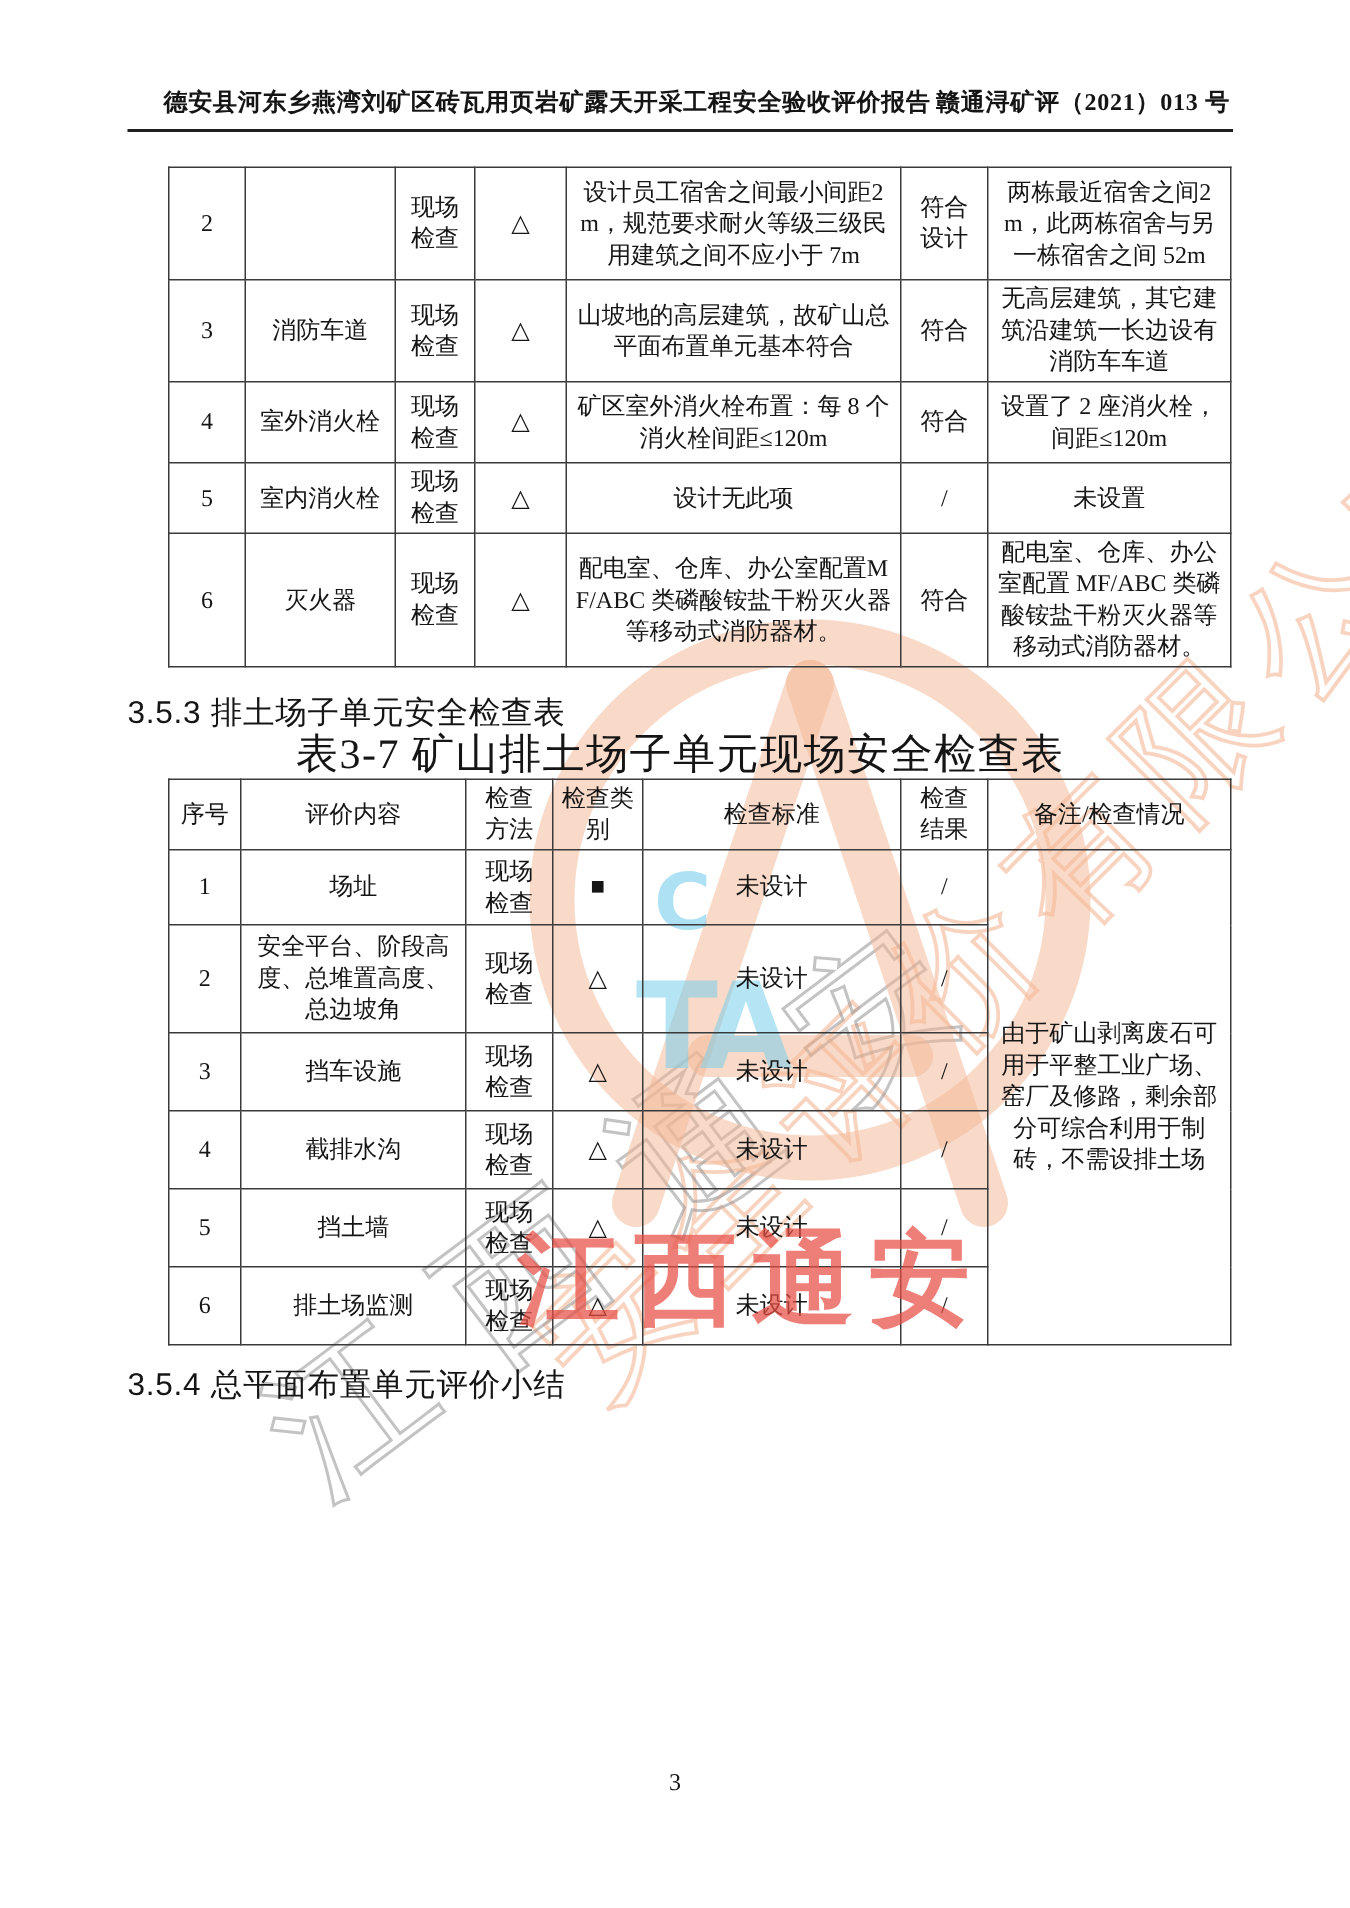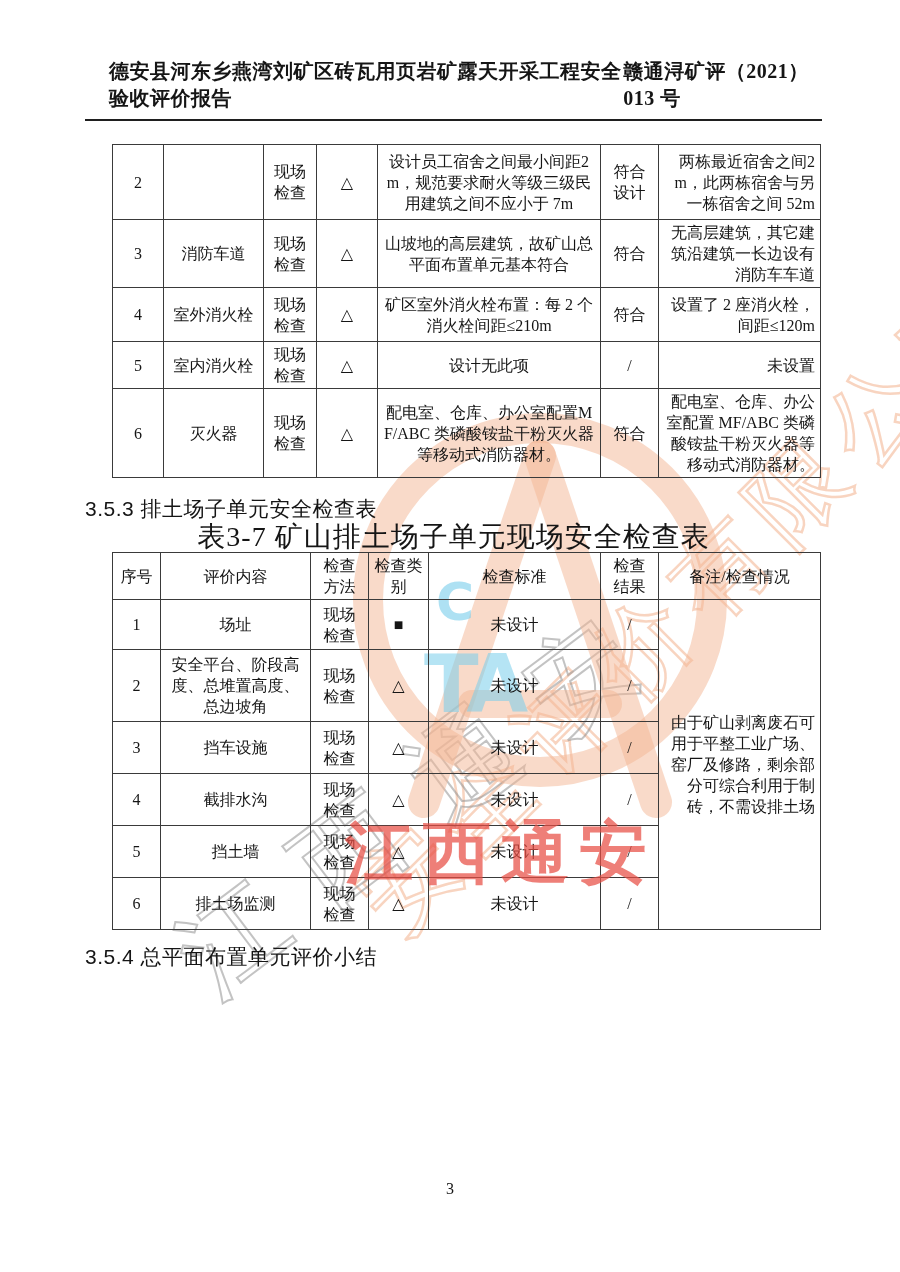--- a/index.html
+++ b/index.html
@@ -7,34 +7,34 @@
     position:relative; width:900px; height:1272px; margin:0 auto;
     background:#ffffff; overflow:hidden;
     font-family:"Liberation Serif","DejaVu Serif",serif;
     color:#151515;
   }
   .content { position:absolute; left:85px; top:58px; width:737px; }
 
   
   .doc-header {
     display:flex; justify-content:space-between; align-items:flex-end;
-    font-size:20px; font-weight:bold; letter-spacing:0.5px;
+    font-size:16px; font-weight:bold; letter-spacing:0.5px;
     padding:0 2px 7px 24px; border-bottom:2px solid #1f1f1f;
   }
 
   
   table { border-collapse:collapse; table-layout:fixed; margin-left:27px; width:708px; }
   td, th {
     border:1px solid #3a3a3a; font-size:16px; font-weight:normal;
     text-align:center; vertical-align:middle; padding:2px 5px;
     line-height:21px; word-break:break-all; overflow:hidden;
   }
   .tbl1 { margin-top:23px; }
   .tbl2 { margin-top:2px; }
-  td.remark { text-align:right; }
+  td.remark { text-align:center; }
   tr.r-h75 { height:75px; } tr.r-h62 { height:62px; } tr.r-h54 { height:54px; }
   tr.r-h40 { height:40px; } tr.r-h88 { height:88px; }
   tr.r-h46 { height:46px; } tr.r-h50 { height:50px; } tr.r-h72 { height:72px; }
   tr.r-h52 { height:52px; }
 
   
   .sec-heading {
     margin:16px 0 0 0; font-size:21px; font-weight:normal;
     line-height:30px; letter-spacing:0.5px;
     font-family:"Liberation Sans","DejaVu Sans",sans-serif;
@@ -136,21 +136,21 @@
           <td>△</td>
           <td>山坡地的高层建筑，故矿山总平面布置单元基本符合</td>
           <td>符合</td>
           <td class="remark">无高层建筑，其它建筑沿建筑一长边设有消防车车道</td>
         </tr>
         <tr class="r-h54">
           <td>4</td>
           <td>室外消火栓</td>
           <td>现场检查</td>
           <td>△</td>
-          <td>矿区室外消火栓布置：每 2 个消火栓间距≤210m</td>
+          <td>矿区室外消火栓布置：每 8 个消火栓间距≤120m</td>
           <td>符合</td>
           <td class="remark">设置了 2 座消火栓，间距≤120m</td>
         </tr>
         <tr class="r-h40">
           <td>5</td>
           <td>室内消火栓</td>
           <td>现场检查</td>
           <td>△</td>
           <td>设计无此项</td>
           <td>/</td>

